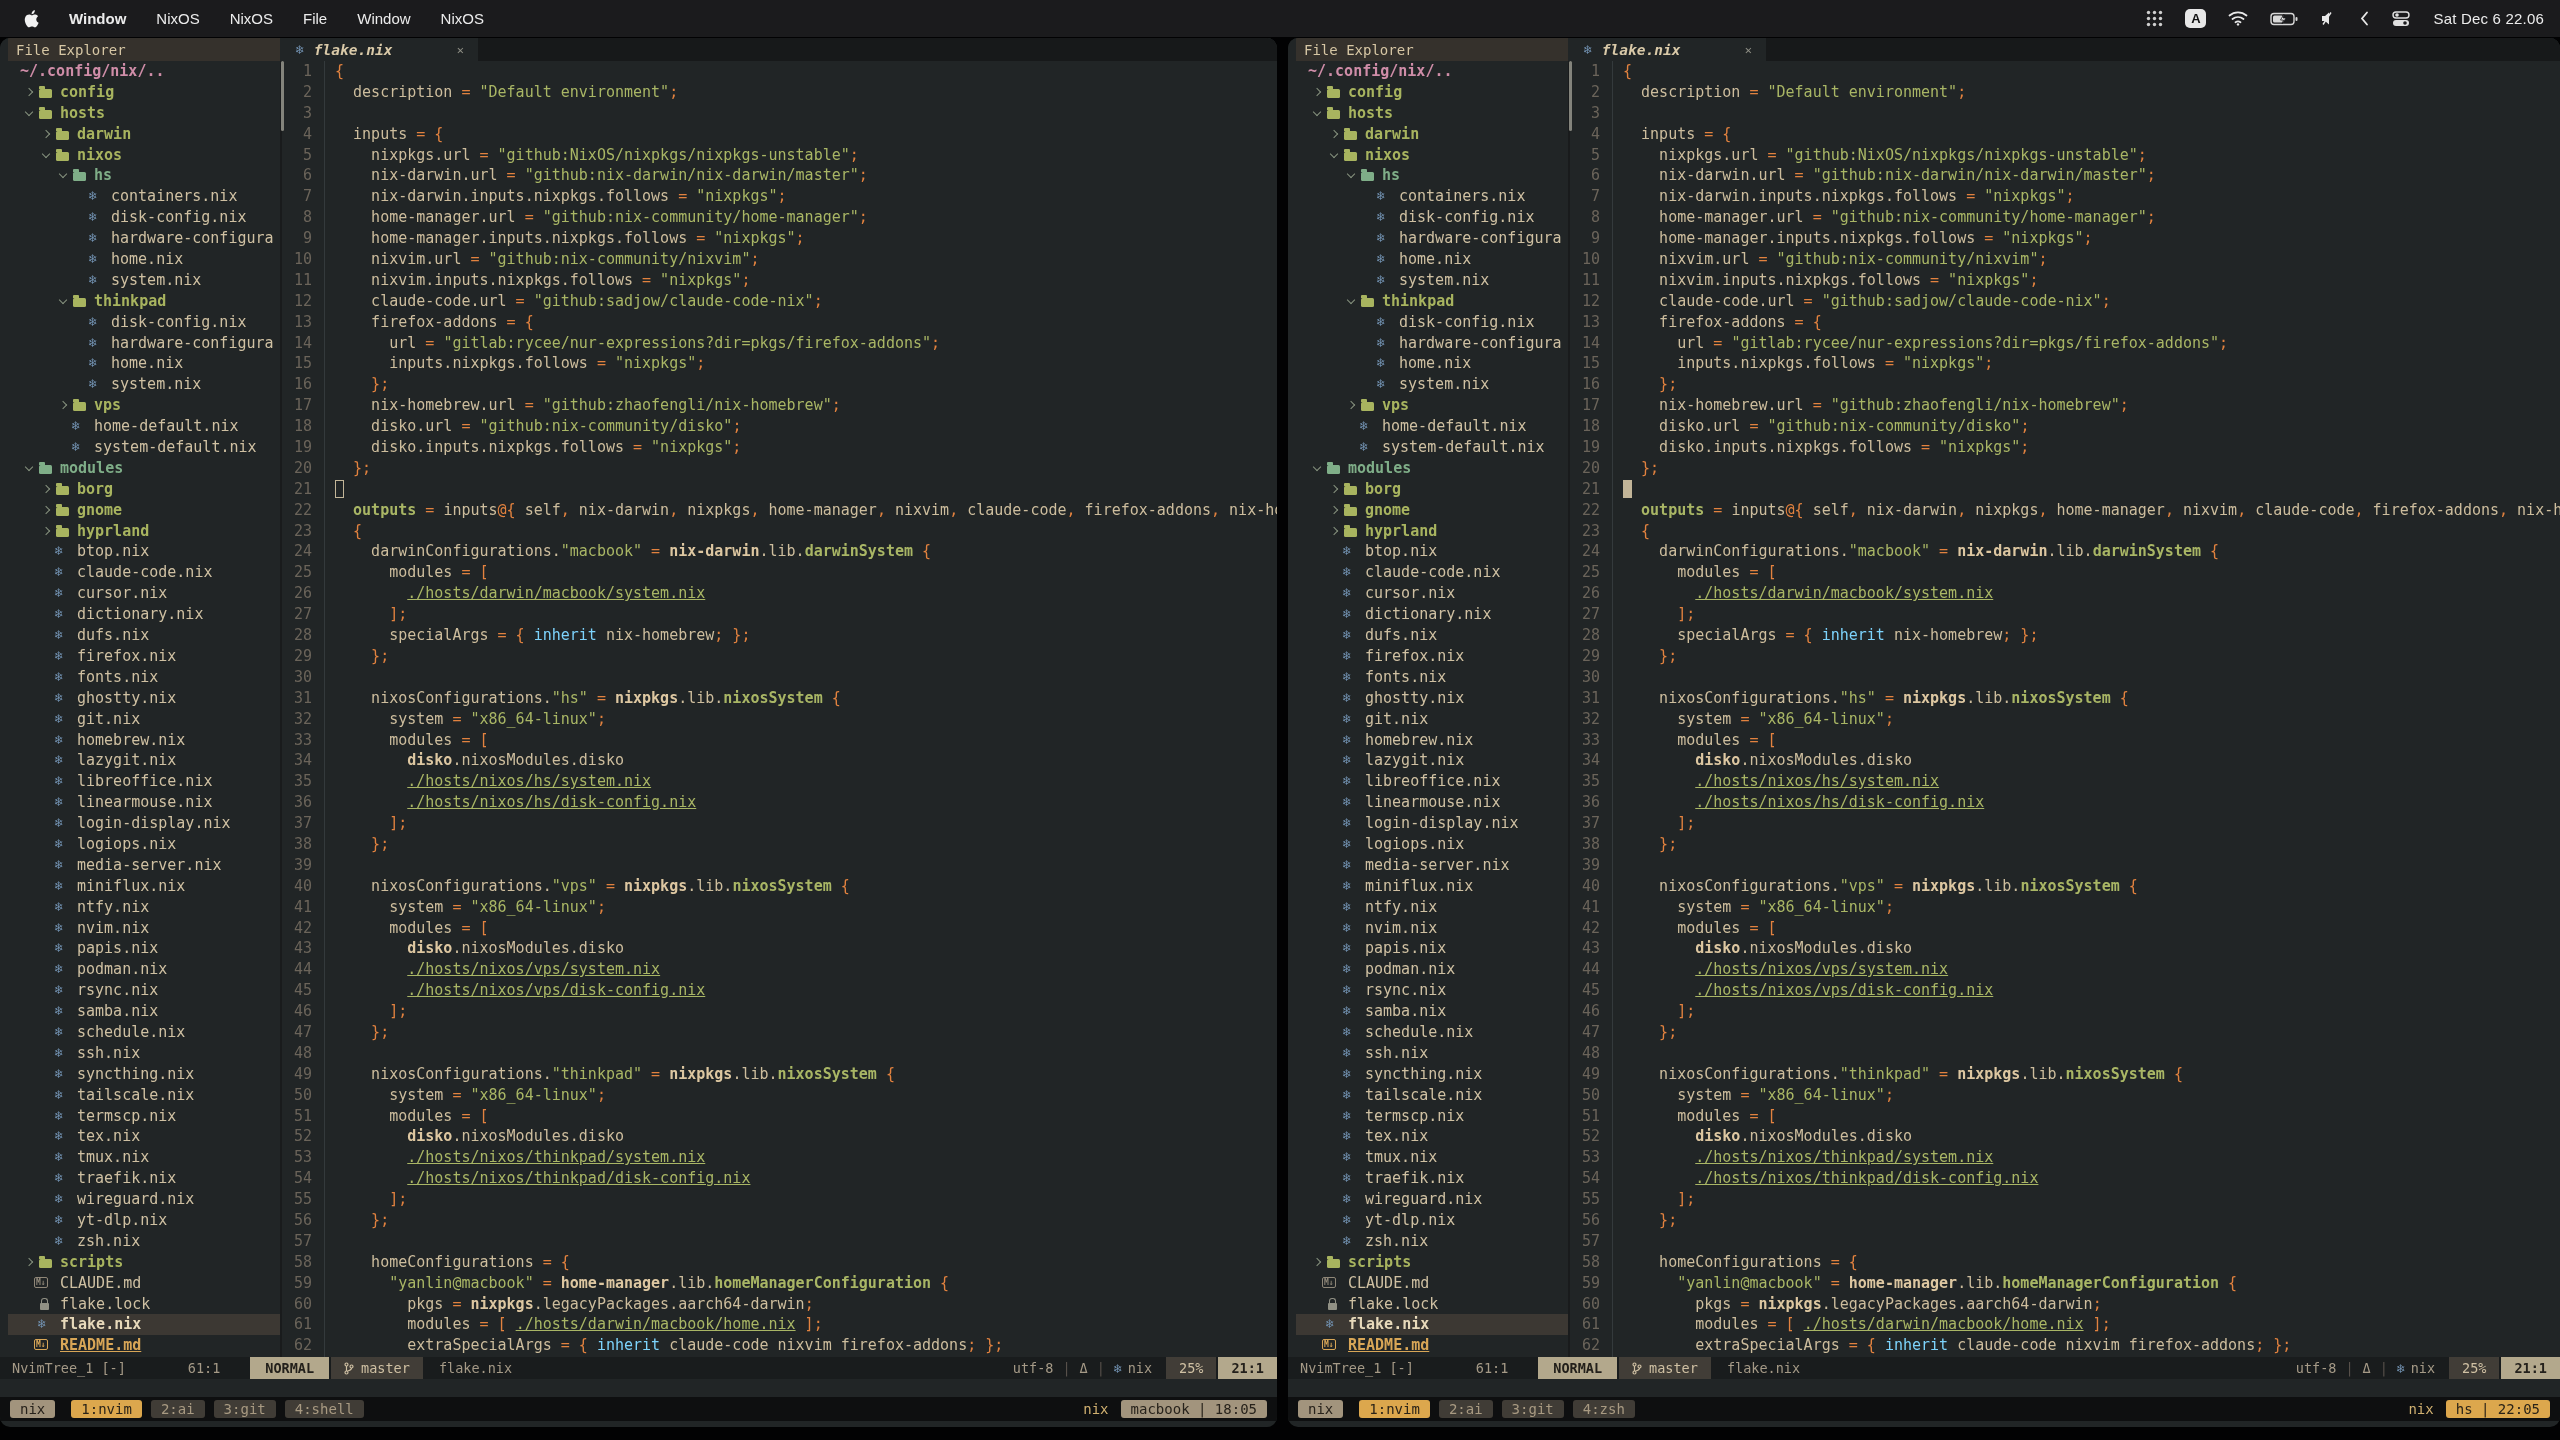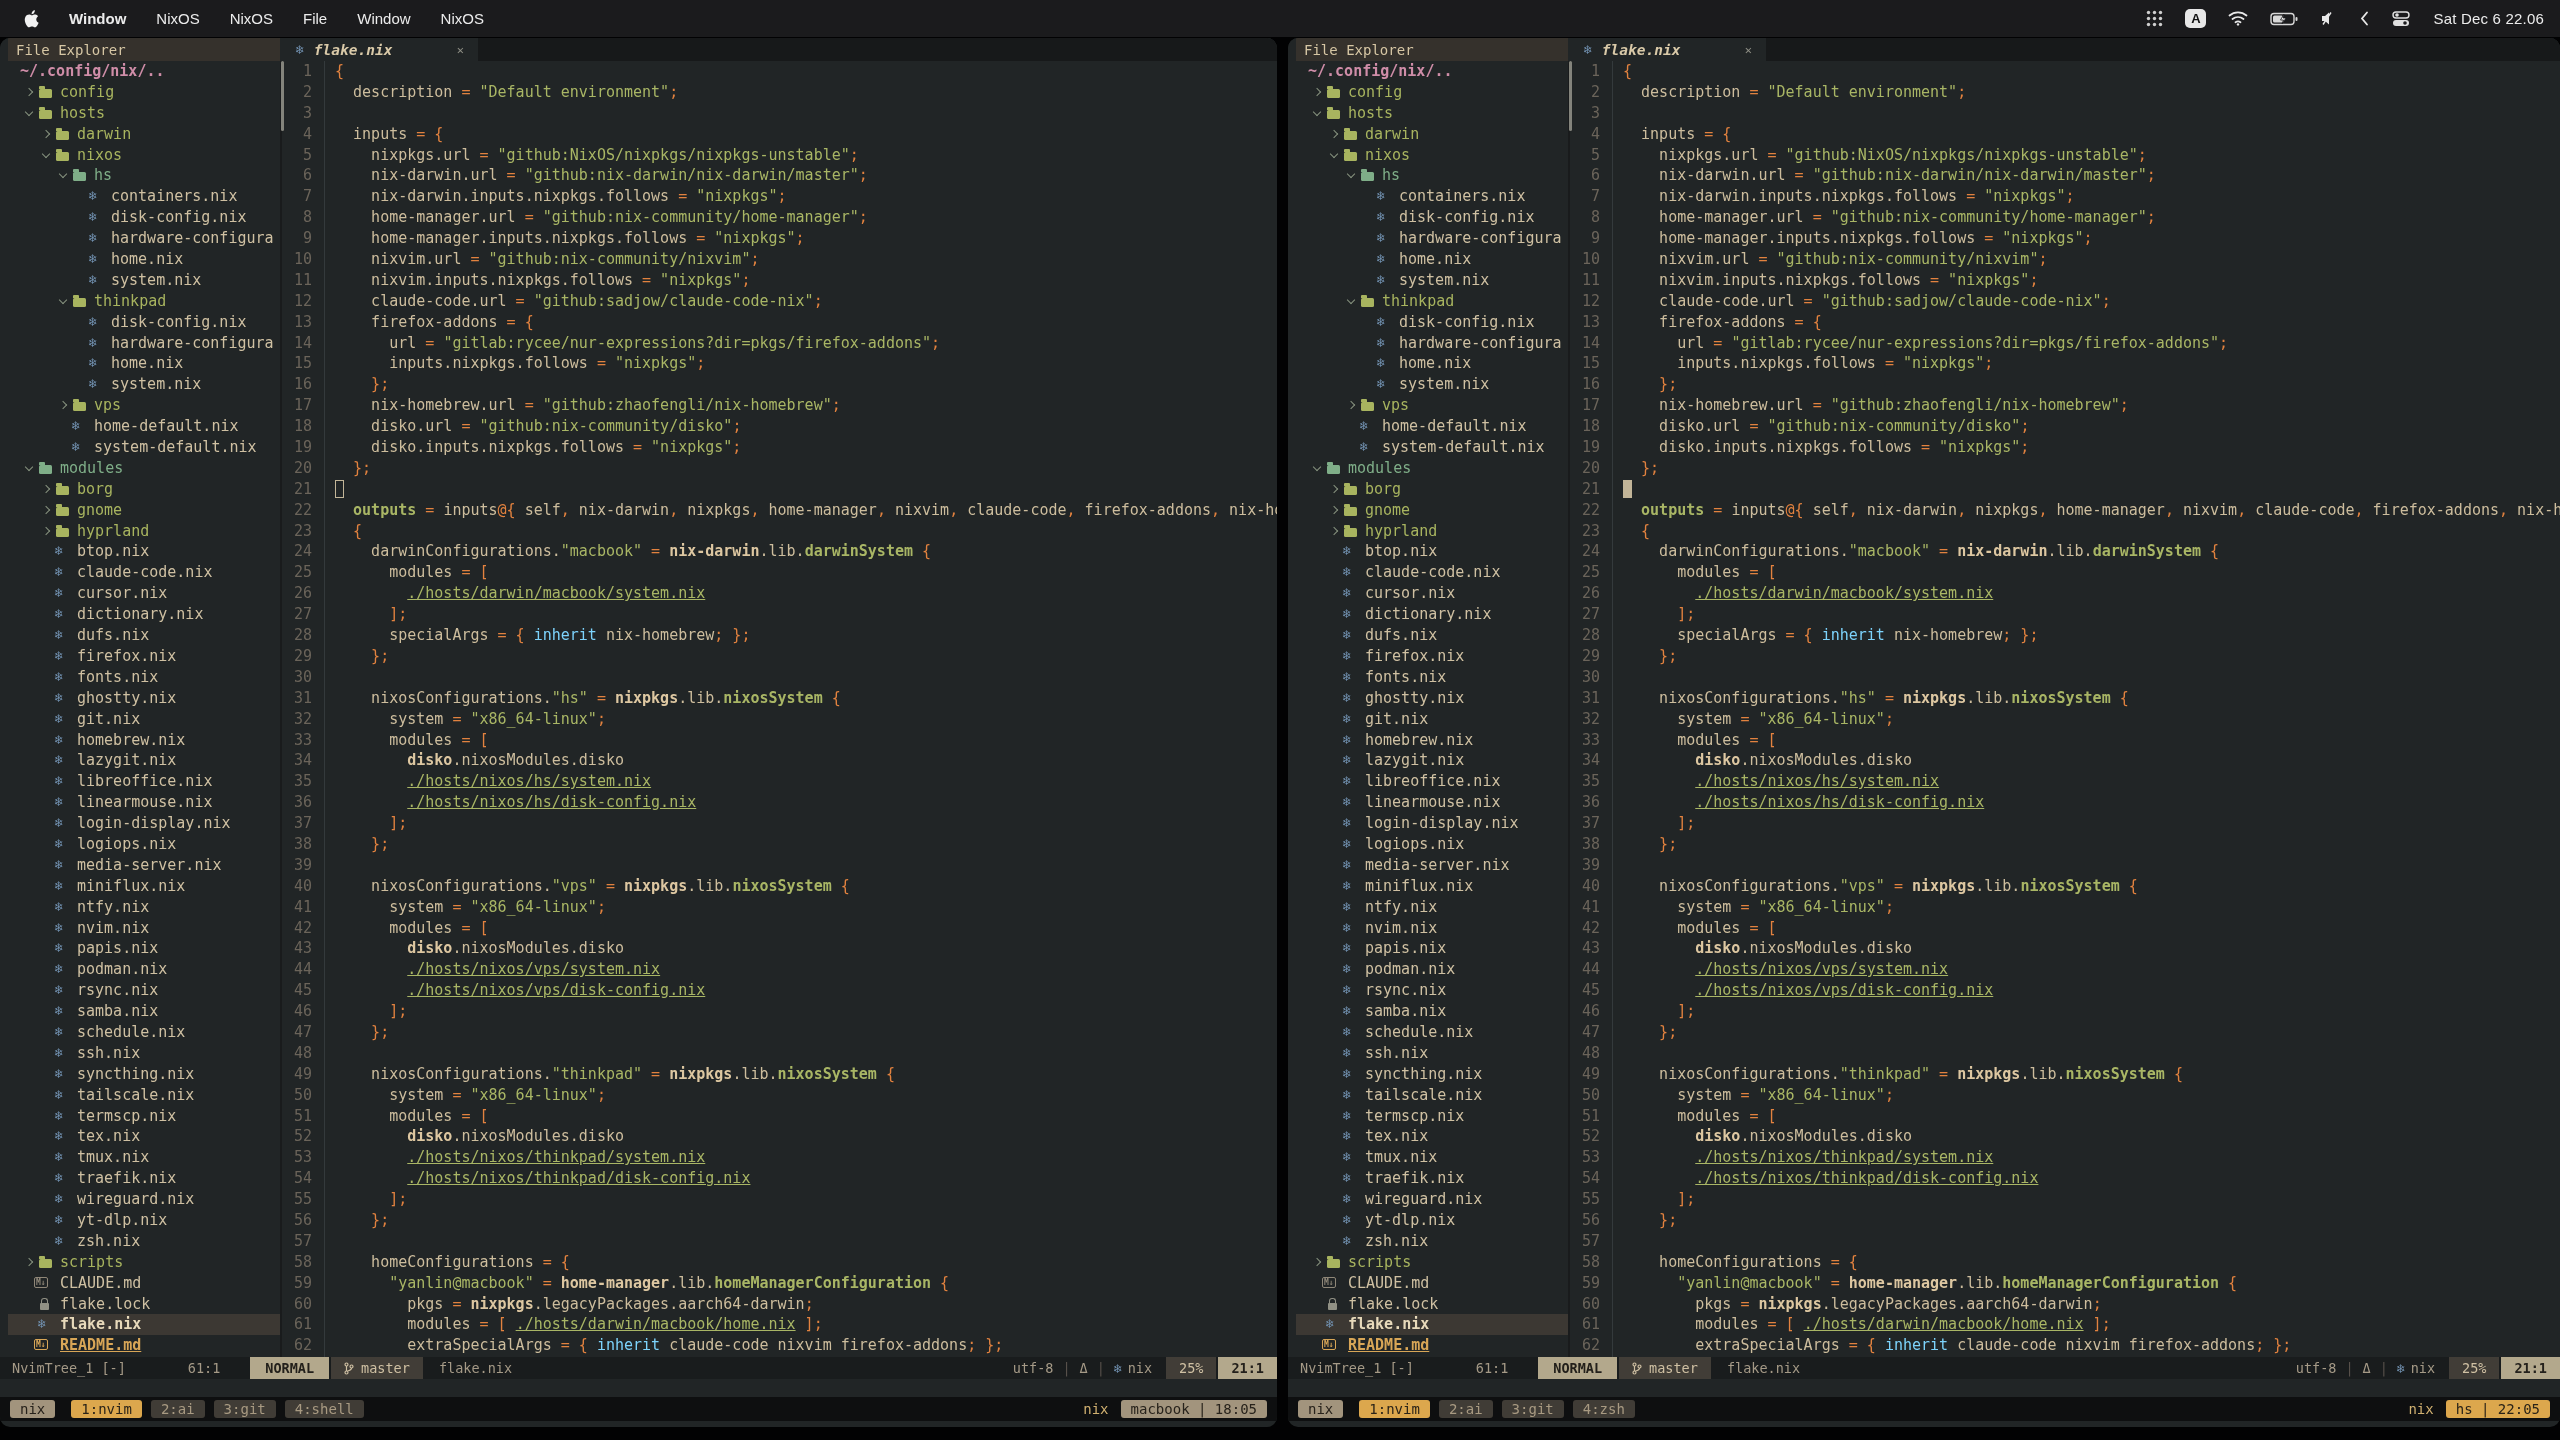--- a/index.html
+++ b/index.html
@@ -48,21 +48,21 @@
   .fico:before{content:"";position:absolute;top:-3px;left:0;width:6px;height:3px;background:inherit;border-radius:1px 1px 0 0;}
   .nixico{color:#7292b2;font-size:13px;}
   .tree .nixico{position:absolute;top:2px;}
   .mdico{position:absolute;top:4px;font-size:8px;font-weight:bold;border:1px solid currentColor;
     border-radius:2px;padding:0 1px;line-height:9px;color:#8f8778;}
   .mdico.orange{color:#d8a657;}
   .lockico{position:absolute;top:9px;width:9px;height:7px;background:#909084;border-radius:1px;}
   .lockico:before{content:"";position:absolute;top:-5px;left:1px;width:5px;height:5px;
     border:1.5px solid #909084;border-bottom:none;border-radius:3px 3px 0 0;}
   .flabel{position:absolute;top:1px;white-space:pre;}
-  .flabel.folder{font-weight:normal;}
+  .flabel.folder{font-weight:bold;}
   .flabel.olive{color:#a8b45f;}
   .flabel.teal{color:#7fae88;}
   .flabel.file{color:#cfc0a2;}
   .flabel.selfile{color:#e8dabb;font-weight:bold;}
   .flabel.readme{color:#d8a657;font-weight:bold;text-decoration:underline;}
 
   .gutter{width:44px;flex:0 0 auto;text-align:right;padding-right:12px;box-sizing:border-box;
     color:#6b645a;font-size:15px;border-left:2px solid #191b1c;}
   .gutter div{height:var(--rh);line-height:var(--rh);}
   .codewrap{position:relative;flex:1;overflow:hidden;border-left:1px solid #343a3c;padding-left:10px;}

